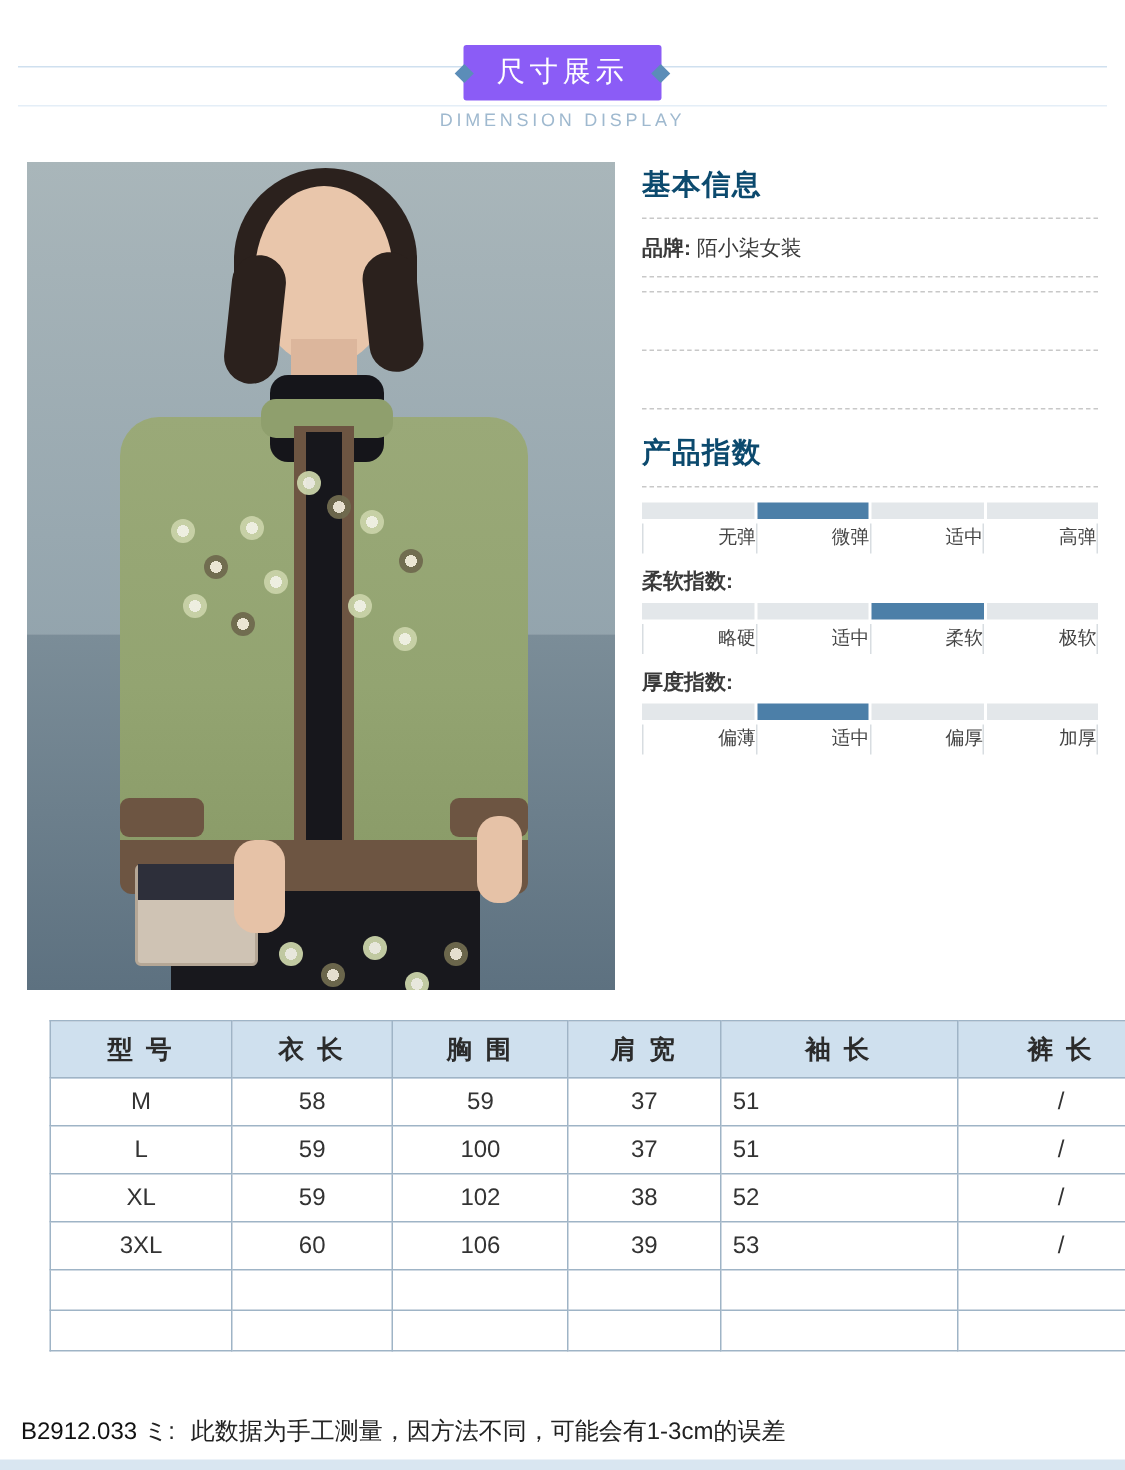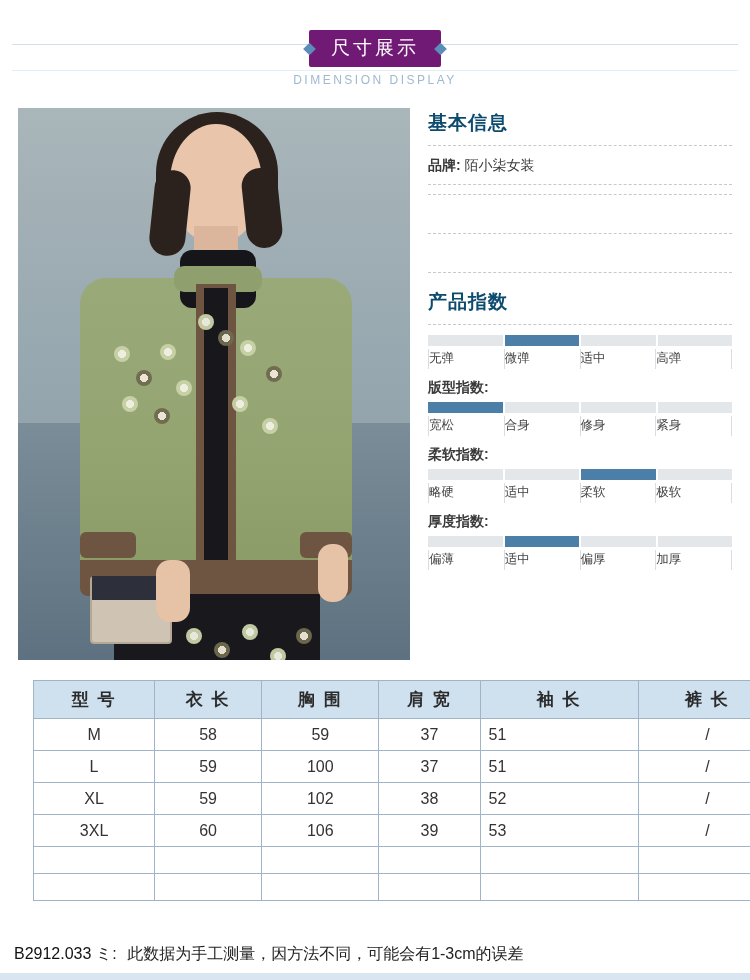--- a/index.html
+++ b/index.html
@@ -34,21 +34,21 @@
     left: 12px; right: 12px;
     top: 70px;
     height: 1px;
     background: #e4eef7;
   }
   .title-box {
     position: absolute;
     left: 50%;
     top: 30px;
     transform: translateX(-50%);
-    background: #701a75;
+    background: #8b5cf6;
     color: #ffffff;
     font-size: 19px;
     letter-spacing: 3px;
     padding: 5px 22px 6px 22px;
     border-radius: 2px;
     white-space: nowrap;
   }
   .title-box::before,
   .title-box::after {
     content: "";
@@ -271,21 +271,21 @@
     background: #e3e7ea;
   }
   .bar .seg.on { background: #4c7fa8; }
   .ticks {
     display: flex;
     margin-top: 3px;
     border-left: 1px solid #d8dde1;
   }
   .ticks .tk {
     flex: 1;
-    text-align: left;
+    text-align: right;
     font-size: 12.5px;
     color: #444;
     border-right: 1px solid #d8dde1;
     padding: 1px 0 2px 0;
   }
 
   
   .table-wrap {
     position: absolute;
     left: 33px;
@@ -420,35 +420,20 @@
           <div class="seg"></div>
         </div>
         <div class="ticks">
           <div class="tk">无弹</div>
           <div class="tk">微弹</div>
           <div class="tk">适中</div>
           <div class="tk">高弹</div>
         </div>
       </div>
 
-      <div class="index-block">
-        <div class="index-label">版型指数:</div>
-        <div class="bar">
-          <div class="seg on"></div>
-          <div class="seg"></div>
-          <div class="seg"></div>
-          <div class="seg"></div>
-        </div>
-        <div class="ticks">
-          <div class="tk">宽松</div>
-          <div class="tk">合身</div>
-          <div class="tk">修身</div>
-          <div class="tk">紧身</div>
-        </div>
-      </div>
 
       <div class="index-block">
         <div class="index-label">柔软指数:</div>
         <div class="bar">
           <div class="seg"></div>
           <div class="seg"></div>
           <div class="seg on"></div>
           <div class="seg"></div>
         </div>
         <div class="ticks">

